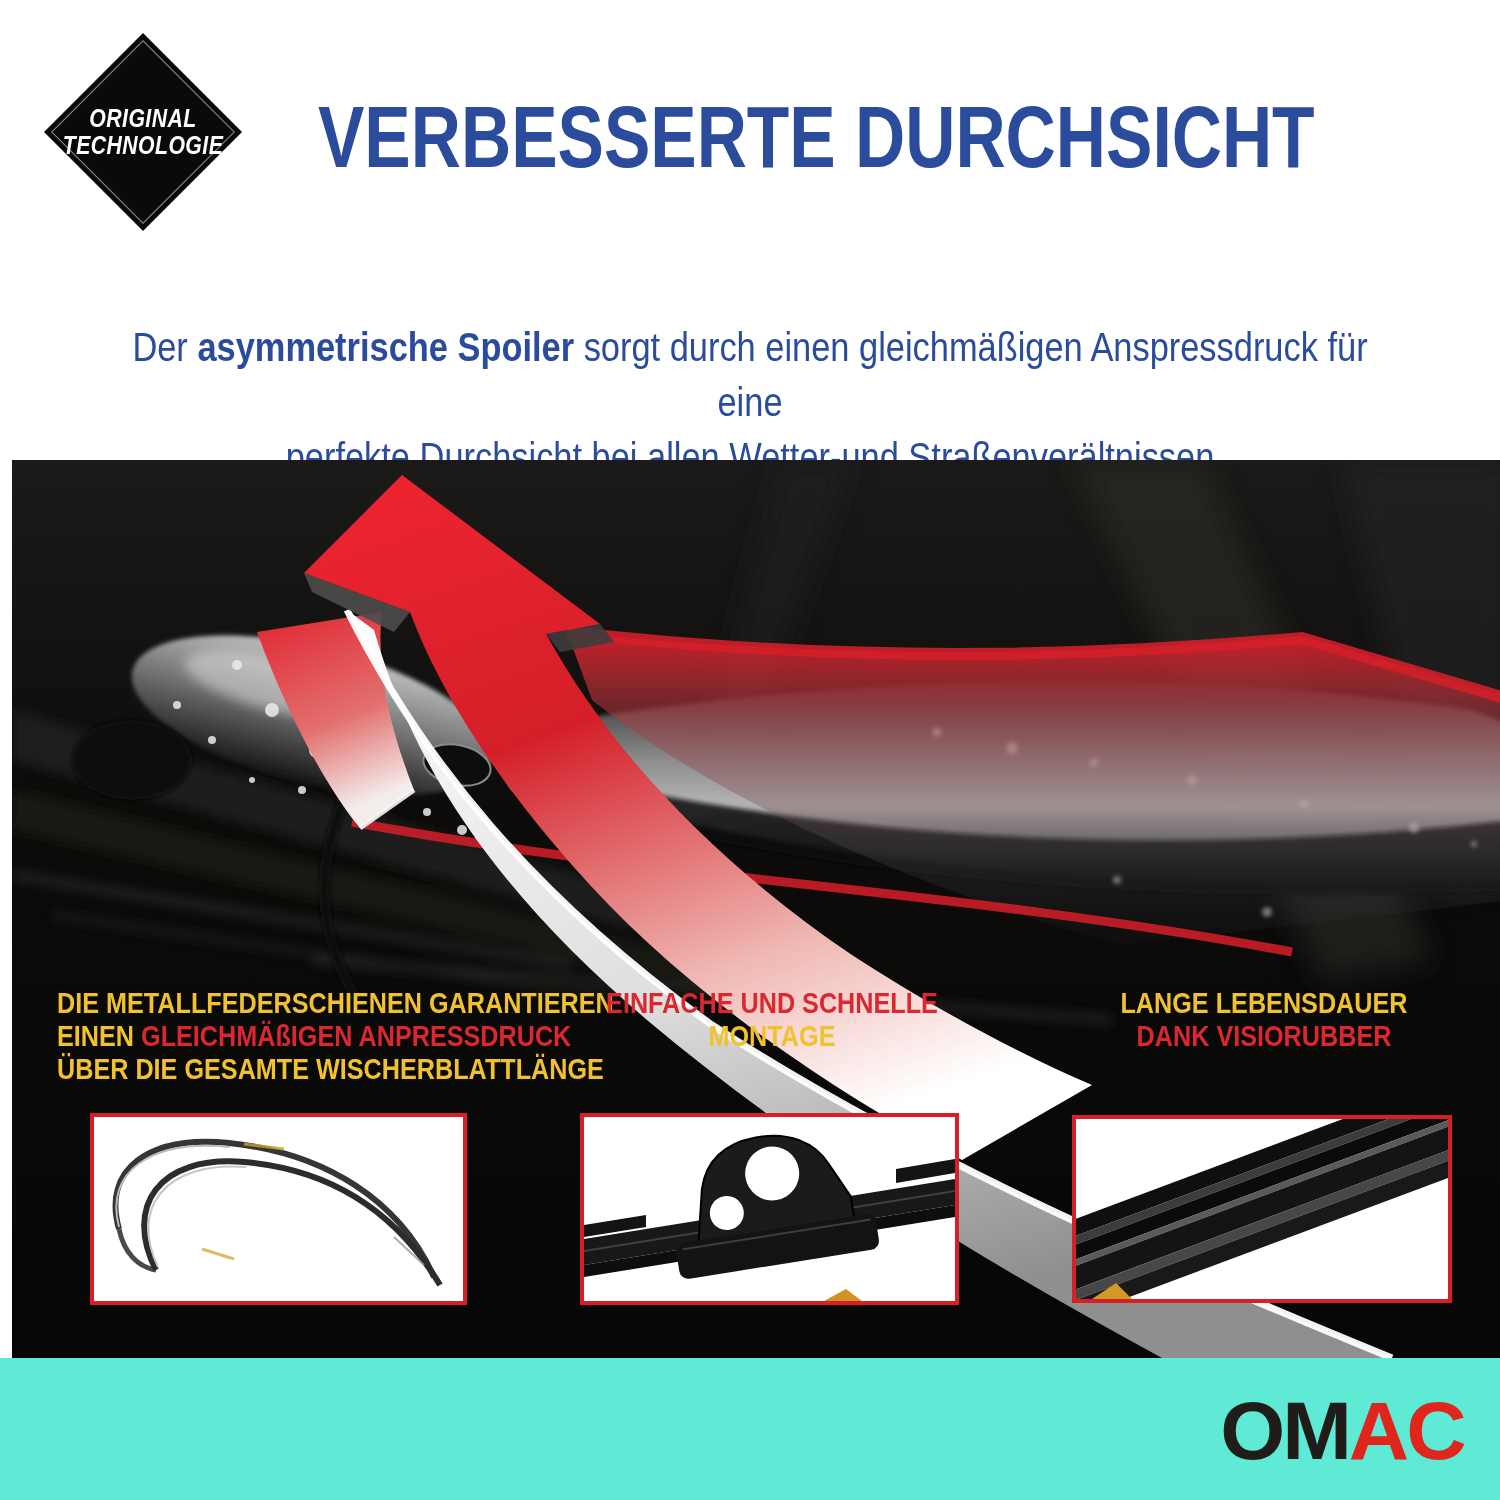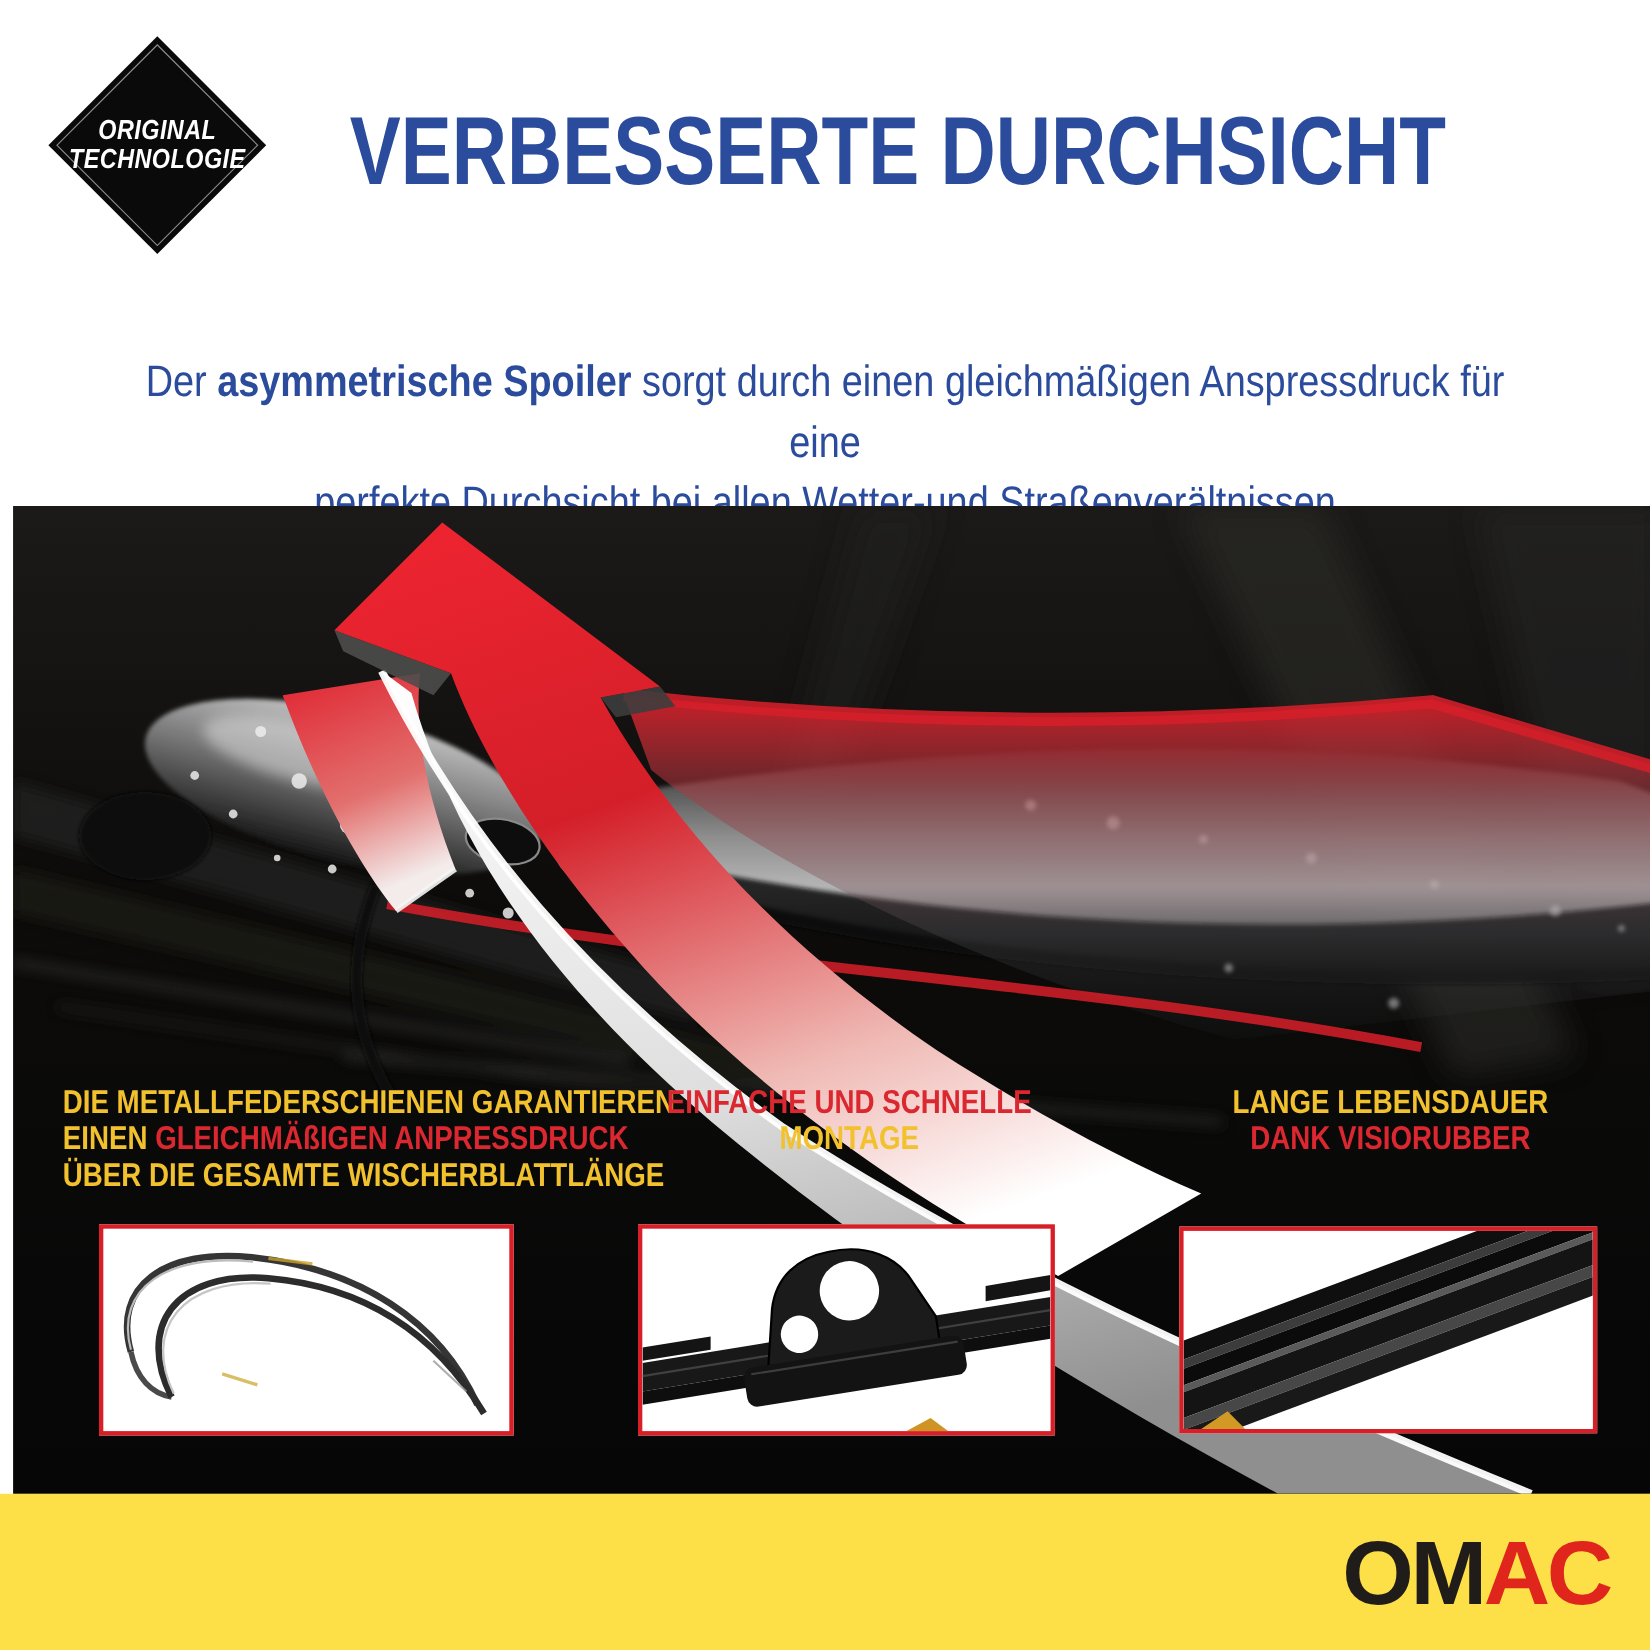--- a/index.html
+++ b/index.html
@@ -30,21 +30,21 @@
   .f3{left:1002px;top:526px;}
 
   
   .photo{position:absolute;background:#fff;border:4px solid #d81f27;box-sizing:border-box;overflow:hidden;}
   .photo svg{display:block;width:100%;height:100%;}
   .p1{left:78px;top:653px;width:377px;height:192px;}
   .p2{left:568px;top:653px;width:379px;height:192px;}
   .p3{left:1060px;top:655px;width:380px;height:188px;}
 
   
-  .footer{position:absolute;left:0;top:1358px;width:1500px;height:142px;background:#fde047;}
+  .footer{position:absolute;left:0;top:1358px;width:1500px;height:142px;background:#5eead4;}
   .logo{position:absolute;right:36px;bottom:22px;font-size:82px;font-weight:bold;letter-spacing:-3px;transform:scaleX(1.02);transform-origin:right bottom;white-space:nowrap;}
 </style>
 </head>
 <body>
 
 <div class="page">
 
   <div class="badge">
     <div class="badge-diamond">
         <div class="inner"></div>

